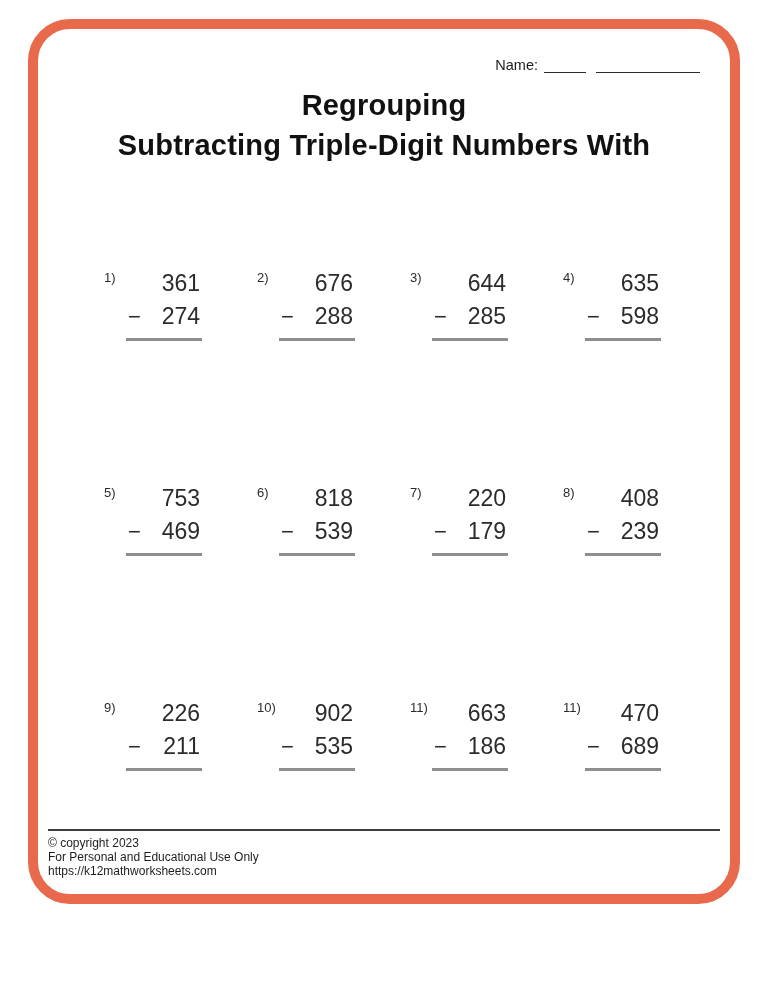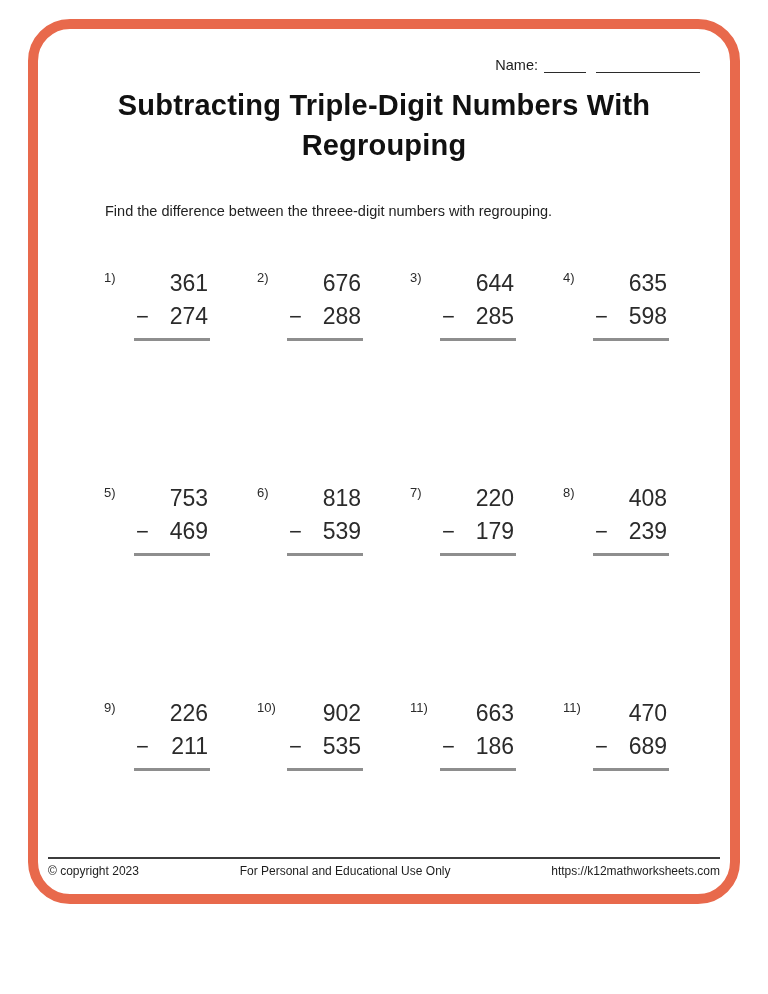--- a/index.html
+++ b/index.html
@@ -80,21 +80,21 @@
     color: #2b2b2b;
   }
   .plabel {
     position: absolute;
     left: 0;
     top: 2px;
     font-size: 13px;
     color: #2b2b2b;
   }
   .pcol {
-    margin-left: 32px;
+    margin-left: 24px;
     width: 72px;
     font-size: 23px;
   }
   .pcol .top {
     text-align: right;
     line-height: 30px;
   }
   .pcol .bottom {
     display: flex;
     justify-content: space-between;
@@ -120,40 +120,40 @@
   .footer-rule {
     border-top: 2px solid #3c3c3c;
     width: 100%;
   }
   .footer-row {
     display: flex;
     justify-content: space-between;
     margin-top: 5px;
     font-size: 12px;
     color: #1d1d1d;
+    flex-direction: column;
   }
 </style>
 </head>
 <body>
 
 <div class="page">
   <div class="sheet">
 
     <div class="name-row">
       <span>Name:</span>
       <span class="name-line seg1"></span>
       <span class="name-line seg2"></span>
     </div>
 
     <div class="title">
+      <div>Regrouping</div>
       <div>Subtracting Triple-Digit Numbers With</div>
-      <div>Regrouping</div>
     </div>
 
-    <div class="instruction">Find the difference between the threee-digit numbers with regrouping.</div>
 
     <div class="problems">
 
       <div class="problem">
         <span class="plabel">1)</span>
         <div class="pcol">
           <div class="top">361</div>
           <div class="bottom">
             <span class="minus">−</span>
             <span>274</span>

